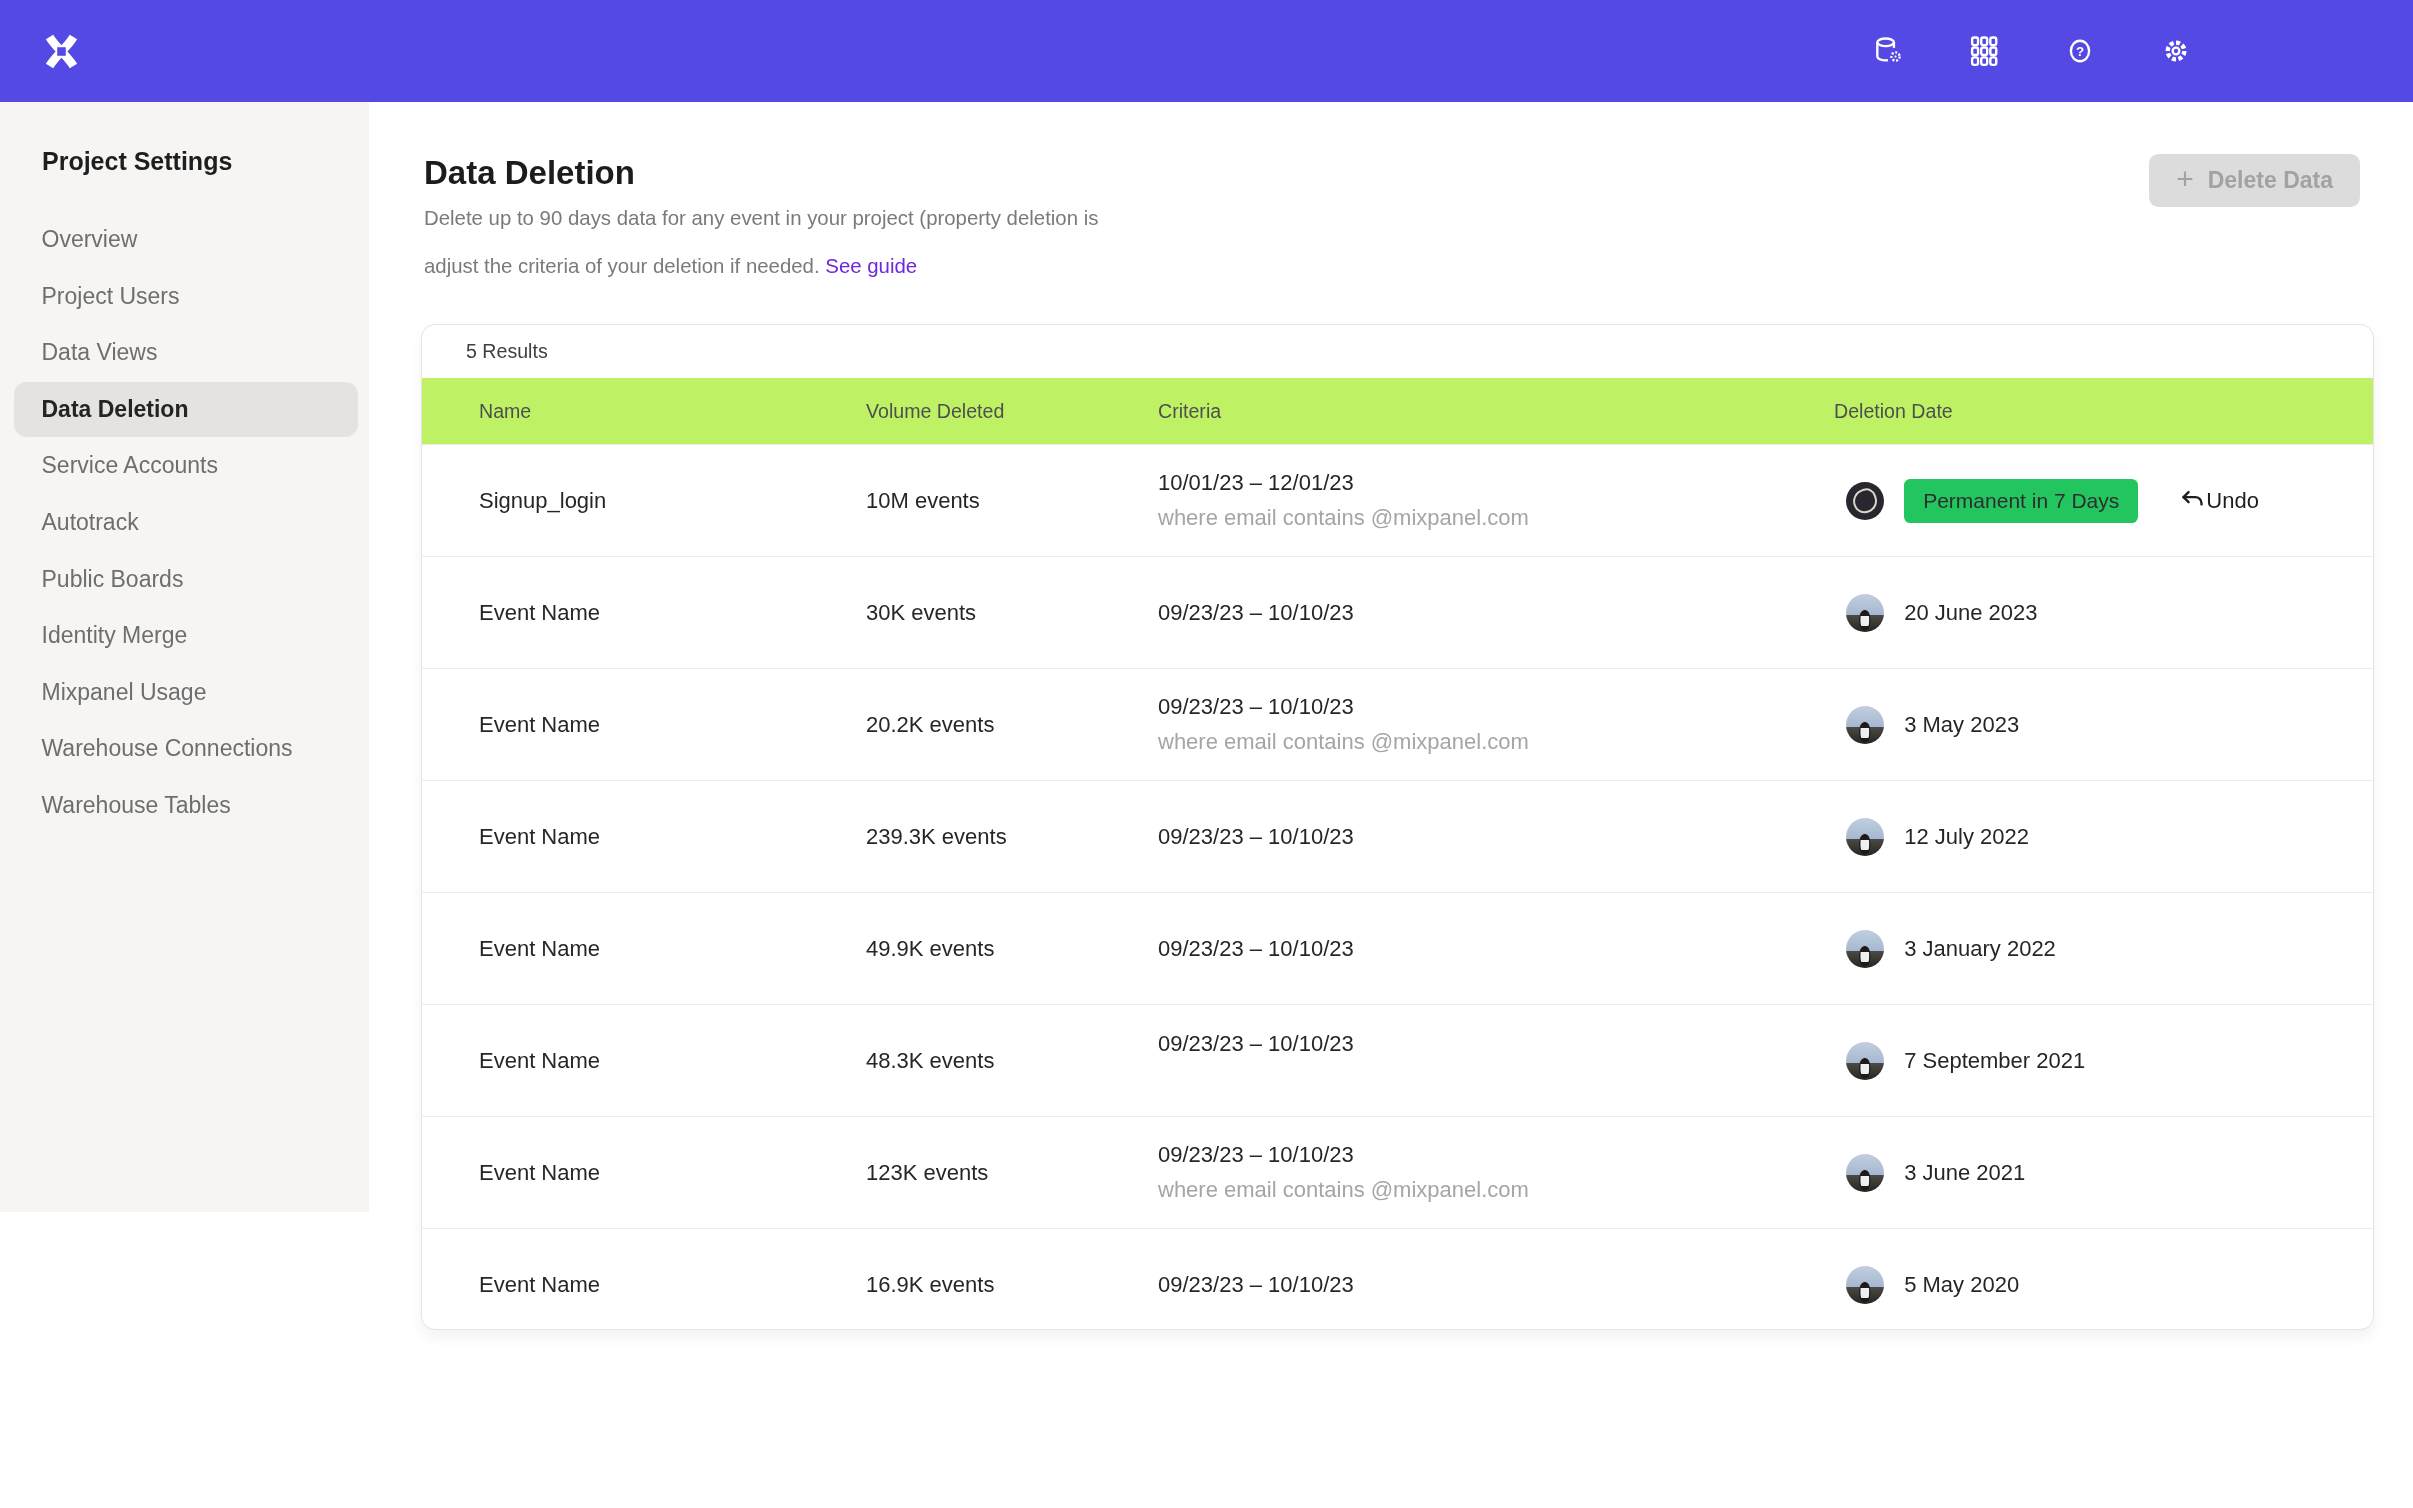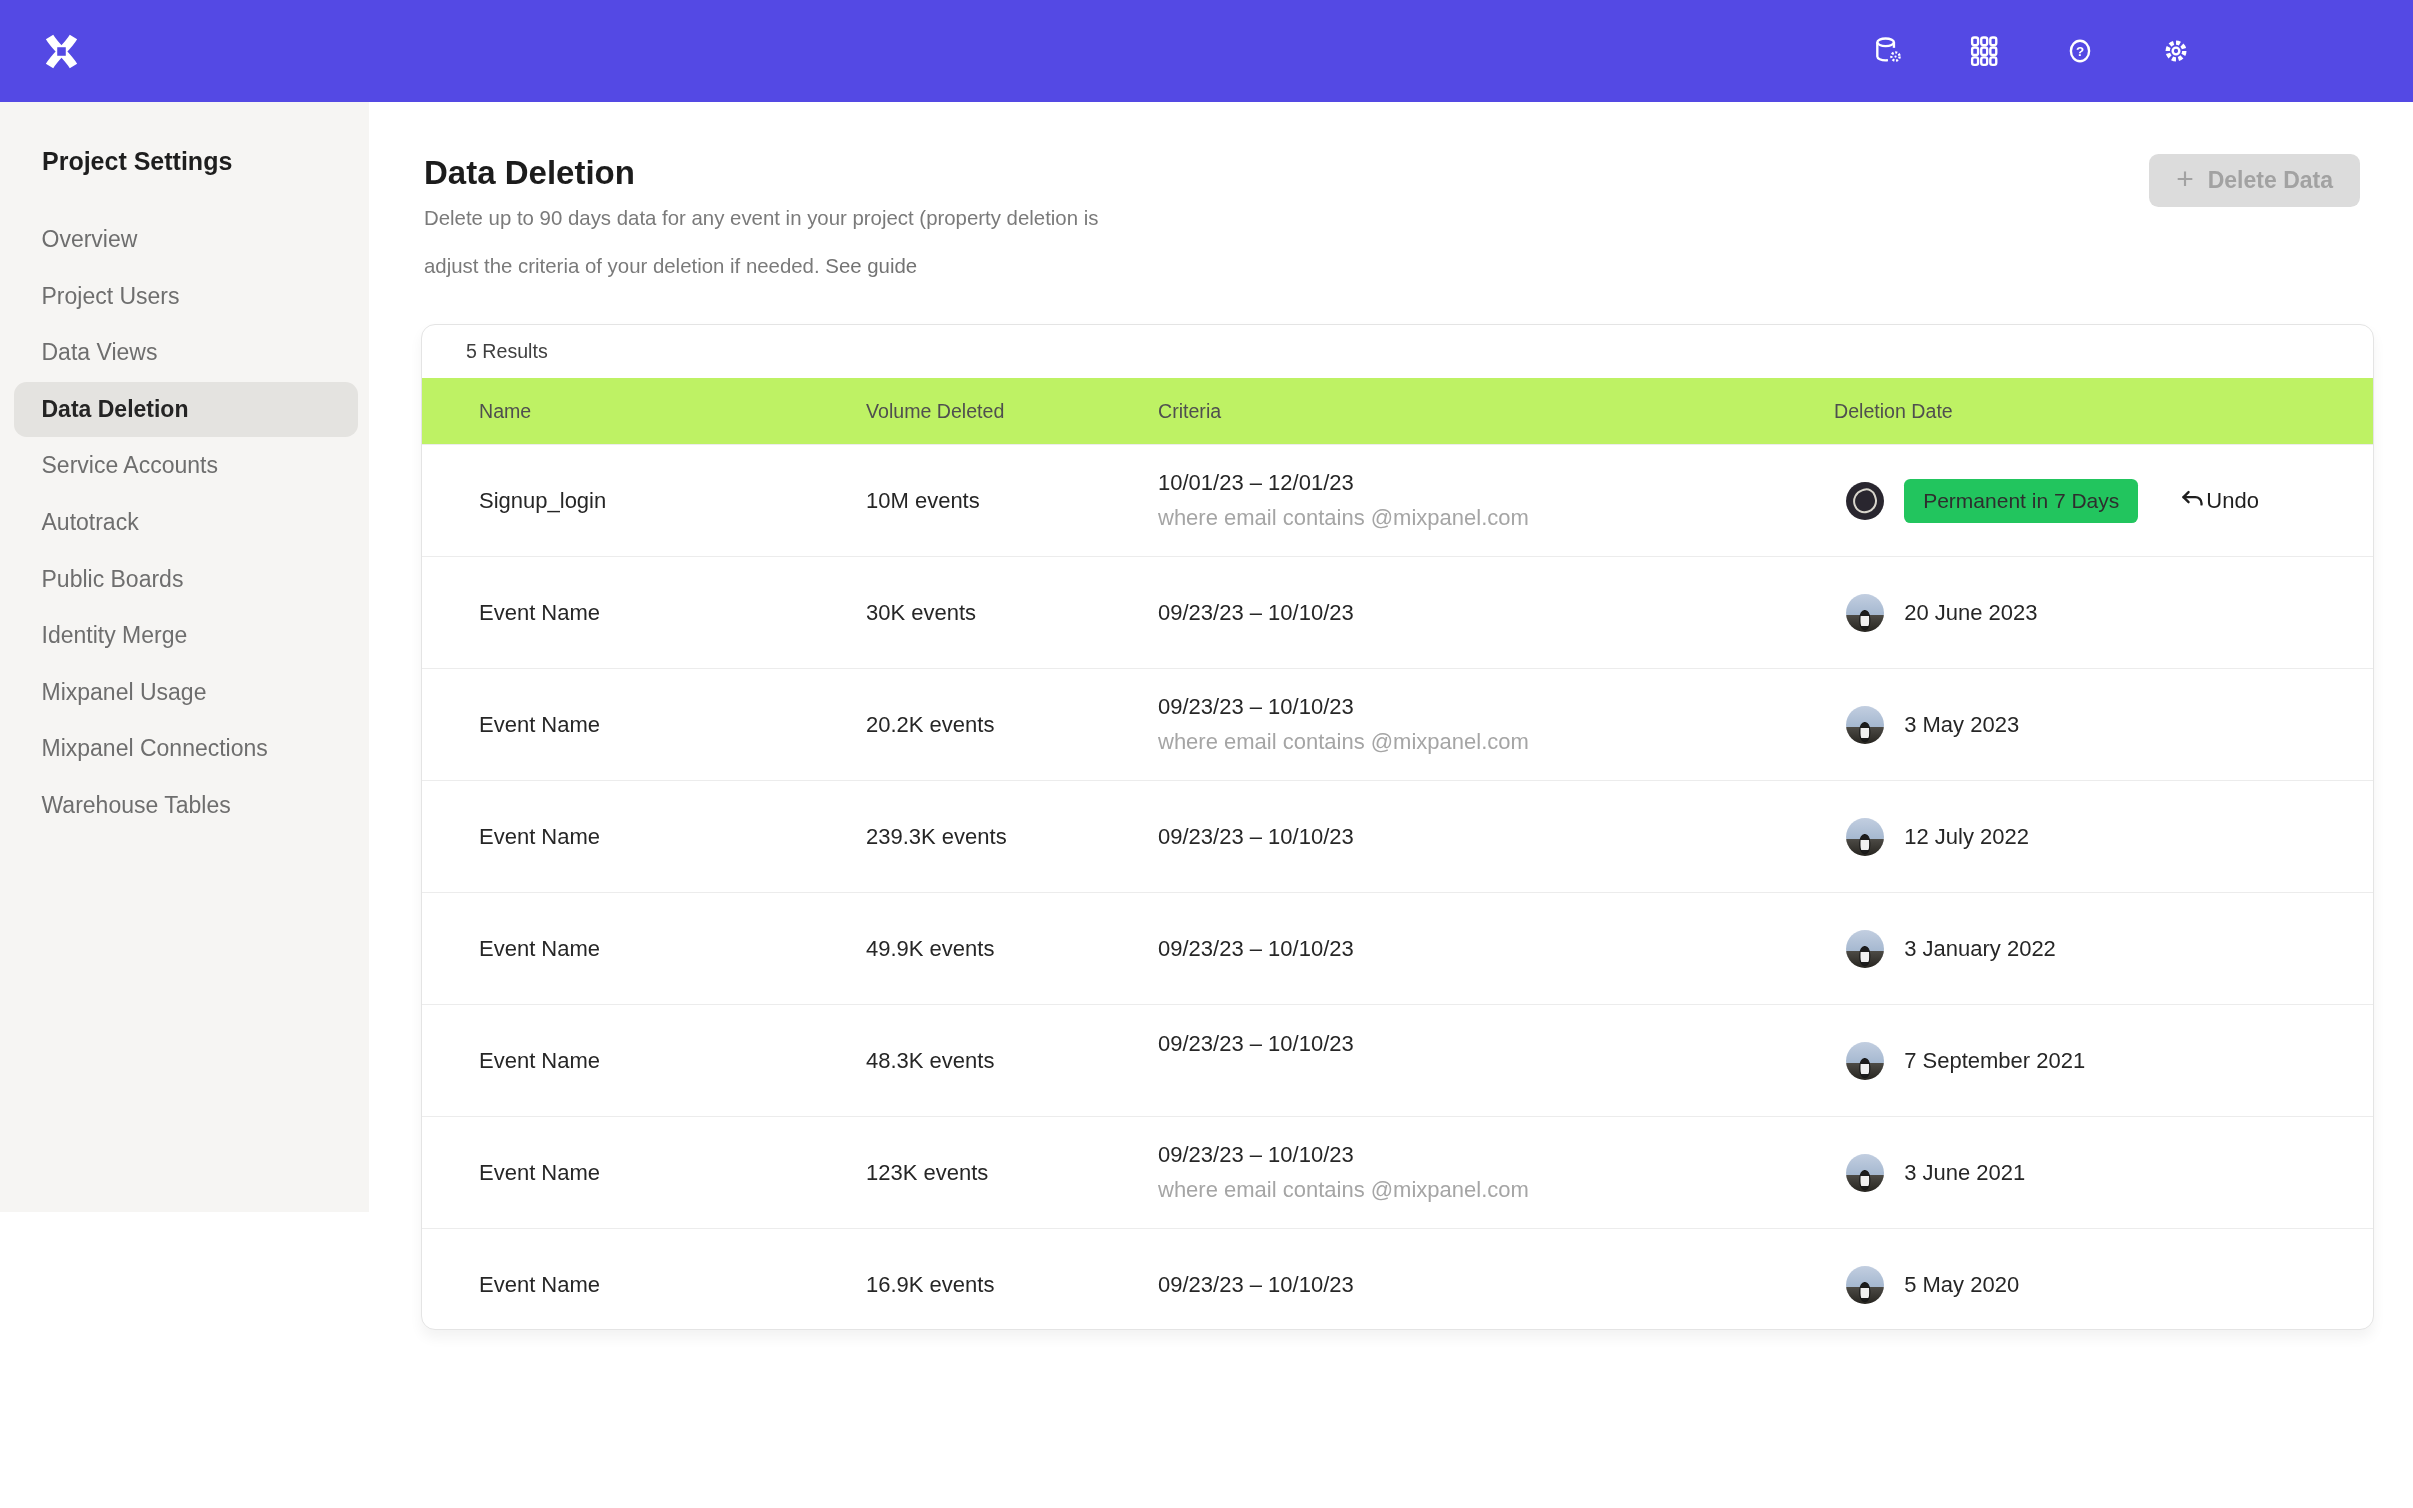--- a/index.html
+++ b/index.html
@@ -31,21 +31,21 @@
     height:55px; display:flex; align-items:center; margin:1.6px 11px 1.6px 14px;
     padding-left:27.5px; border-radius:12.6px; font-size:23px; color:#6E6E6E; cursor:pointer;
   }
   .sb-item.active { background:#E4E3E0; color:#242424; font-weight:600; }
 
   
   .main { position:absolute; top:102px; left:369px; right:0; bottom:0; background:#fff; }
   .page-header { position:relative; padding:52px 0 0 55px; }
   .page-title { margin:0; font-size:33px; font-weight:700; color:#1C1C1C; }
   .page-desc { margin:14px 0 0 0; font-size:20.4px; line-height:24px; color:#7A7A7A; max-width:723px; }
-  .page-desc a { color:#737373; text-decoration:none; cursor:pointer; }
+  .page-desc a { color:#6d28d9; text-decoration:none; cursor:pointer; }
   .delete-btn {
     position:absolute; top:52px; right:53px; height:53px; padding:0 27px;
     background:#DCDCDC; border:none; border-radius:9.4px; display:flex; align-items:center;
     gap:14px; font-family:inherit; font-size:23px; font-weight:600; color:#A2A2A2; cursor:default;
   }
   .delete-btn .plus { font-size:30px; font-weight:400; line-height:1; margin-top:-3.1px; }
 
   
   .card {
     position:absolute; left:52px; right:39px; top:222px; height:1004px;
@@ -139,21 +139,21 @@
   <ul class="sb-list">
       <li class="sb-item">Overview</li>
       <li class="sb-item">Project Users</li>
       <li class="sb-item">Data Views</li>
       <li class="sb-item active">Data Deletion</li>
       <li class="sb-item">Service Accounts</li>
       <li class="sb-item">Autotrack</li>
       <li class="sb-item">Public Boards</li>
       <li class="sb-item">Identity Merge</li>
       <li class="sb-item">Mixpanel Usage</li>
-      <li class="sb-item">Mixpanel Connections</li>
+      <li class="sb-item">Warehouse Connections</li>
       <li class="sb-item">Warehouse Tables</li>
     </ul>
 </nav>
 
 <main class="main">
   <div class="page-header">
     <h2 class="page-title">Data Deletion</h2>
     <p class="page-desc">
       <span>Delete up to 90 days data for any event in your project (property deletion is</span><br>
       <br>

